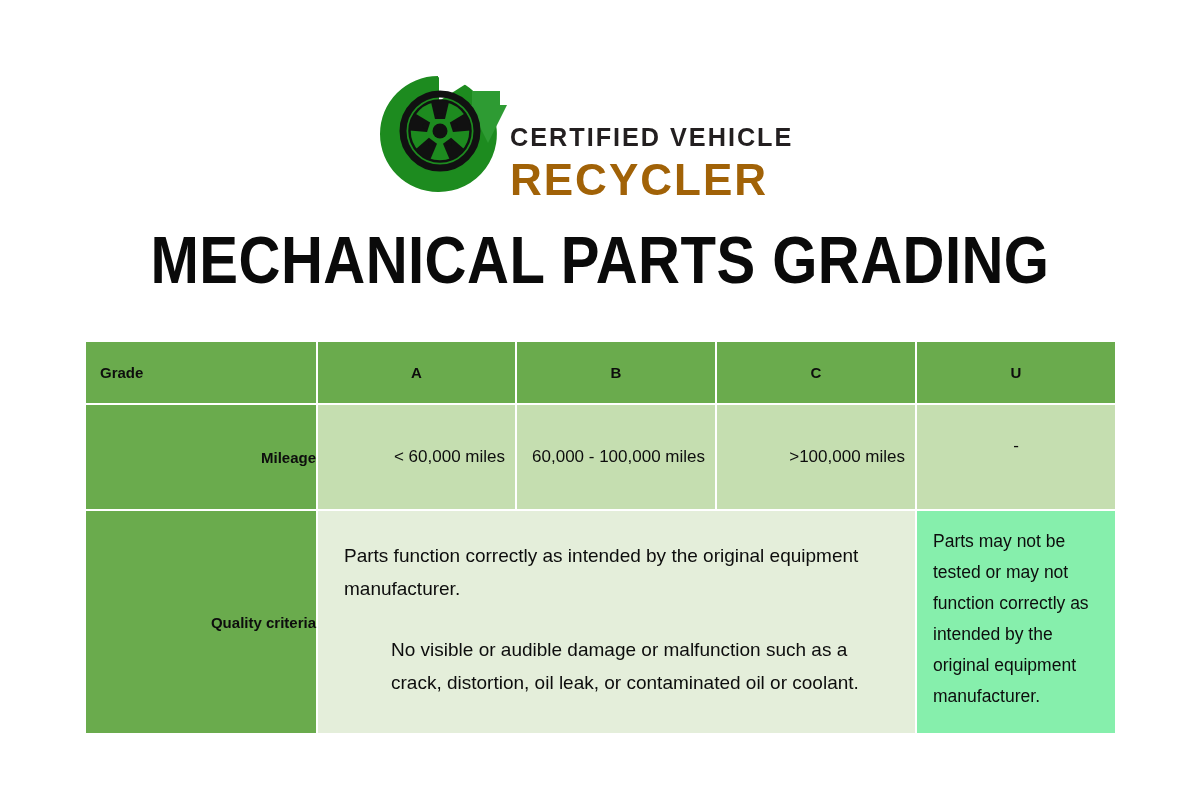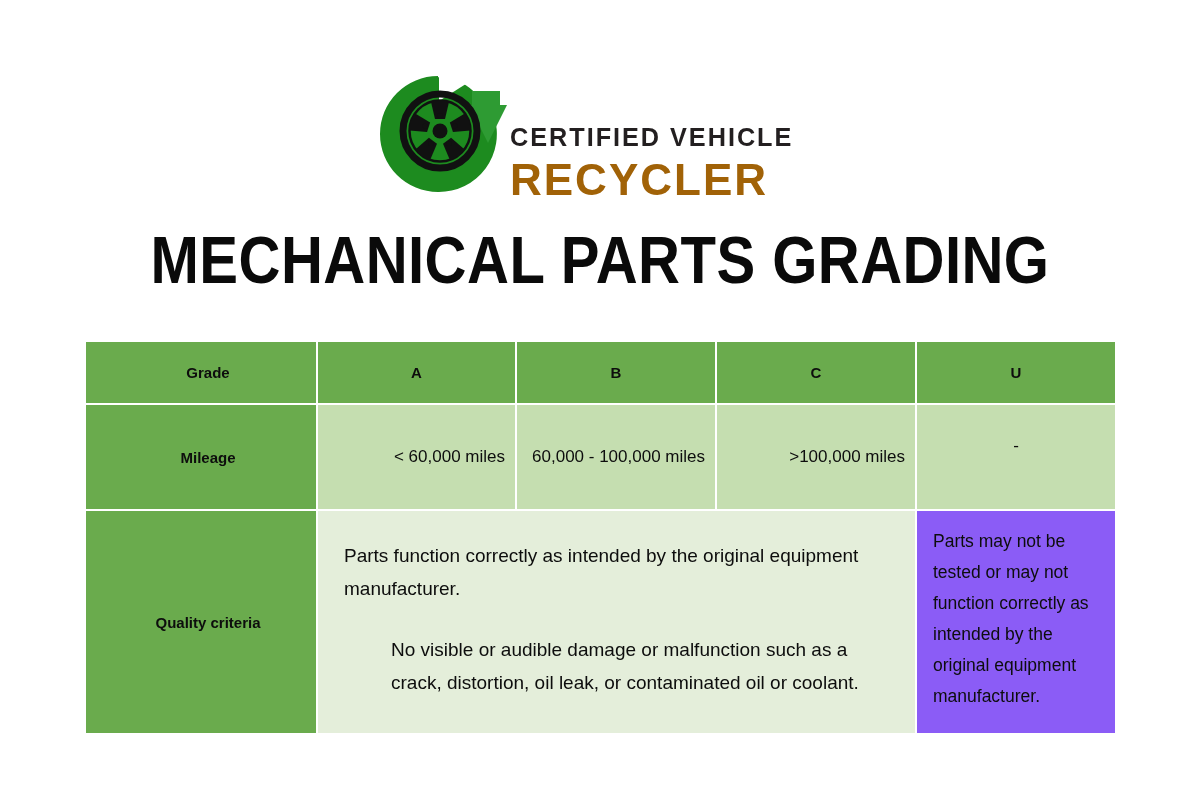--- a/index.html
+++ b/index.html
@@ -131,30 +131,30 @@
   
   .hdr td {
     background: #6aab4d;
     height: 63px;
     font-size: 15px;
     font-weight: bold;
     text-align: center;
     border-bottom: 2px solid #ffffff;
   }
   .hdr td.rowlabel {
-    text-align: center;
+    text-align: left;
     padding-left: 14px;
   }
 
   
   td.rowlabel {
     background: #6aab4d;
     font-size: 15px;
     font-weight: bold;
-    text-align: center;
+    text-align: right;
     padding-left: 14px;
   }
 
   
   .mileage-row td.datacell {
     background: #c5deb0;
     height: 106px;
     text-align: right;
     font-size: 17px;
     font-weight: normal;
@@ -172,21 +172,21 @@
   
   .quality-row td.qcell {
     background: #e4eeda;
     height: 222px;
     vertical-align: top;
     padding: 28px 26px 0 26px;
     font-size: 19px;
     line-height: 33px;
   }
   .quality-row td.qcell-u {
-    background: #8b5cf6;
+    background: #86efac;
     vertical-align: top;
     padding: 15px 16px 0 16px;
     font-size: 17.5px;
     line-height: 31px;
   }
   .qpara + .qpara { margin-top: 28px; margin-left: 47px; }
 
   .col-label { width: 232px; }
   .col-a     { width: 199px; }
   .col-b     { width: 200px; }

